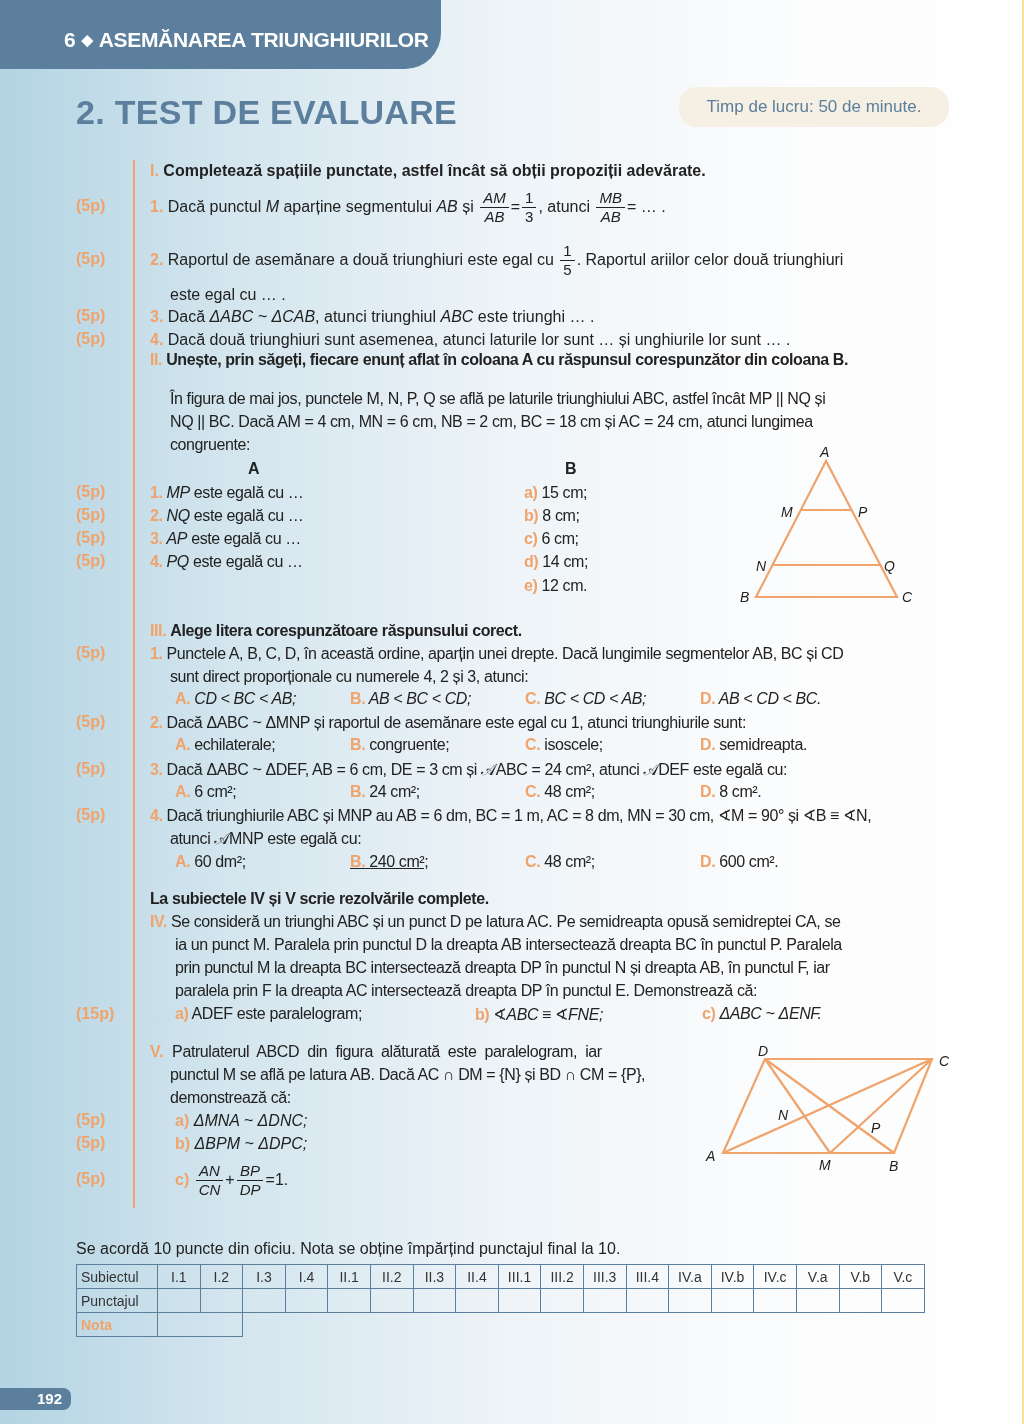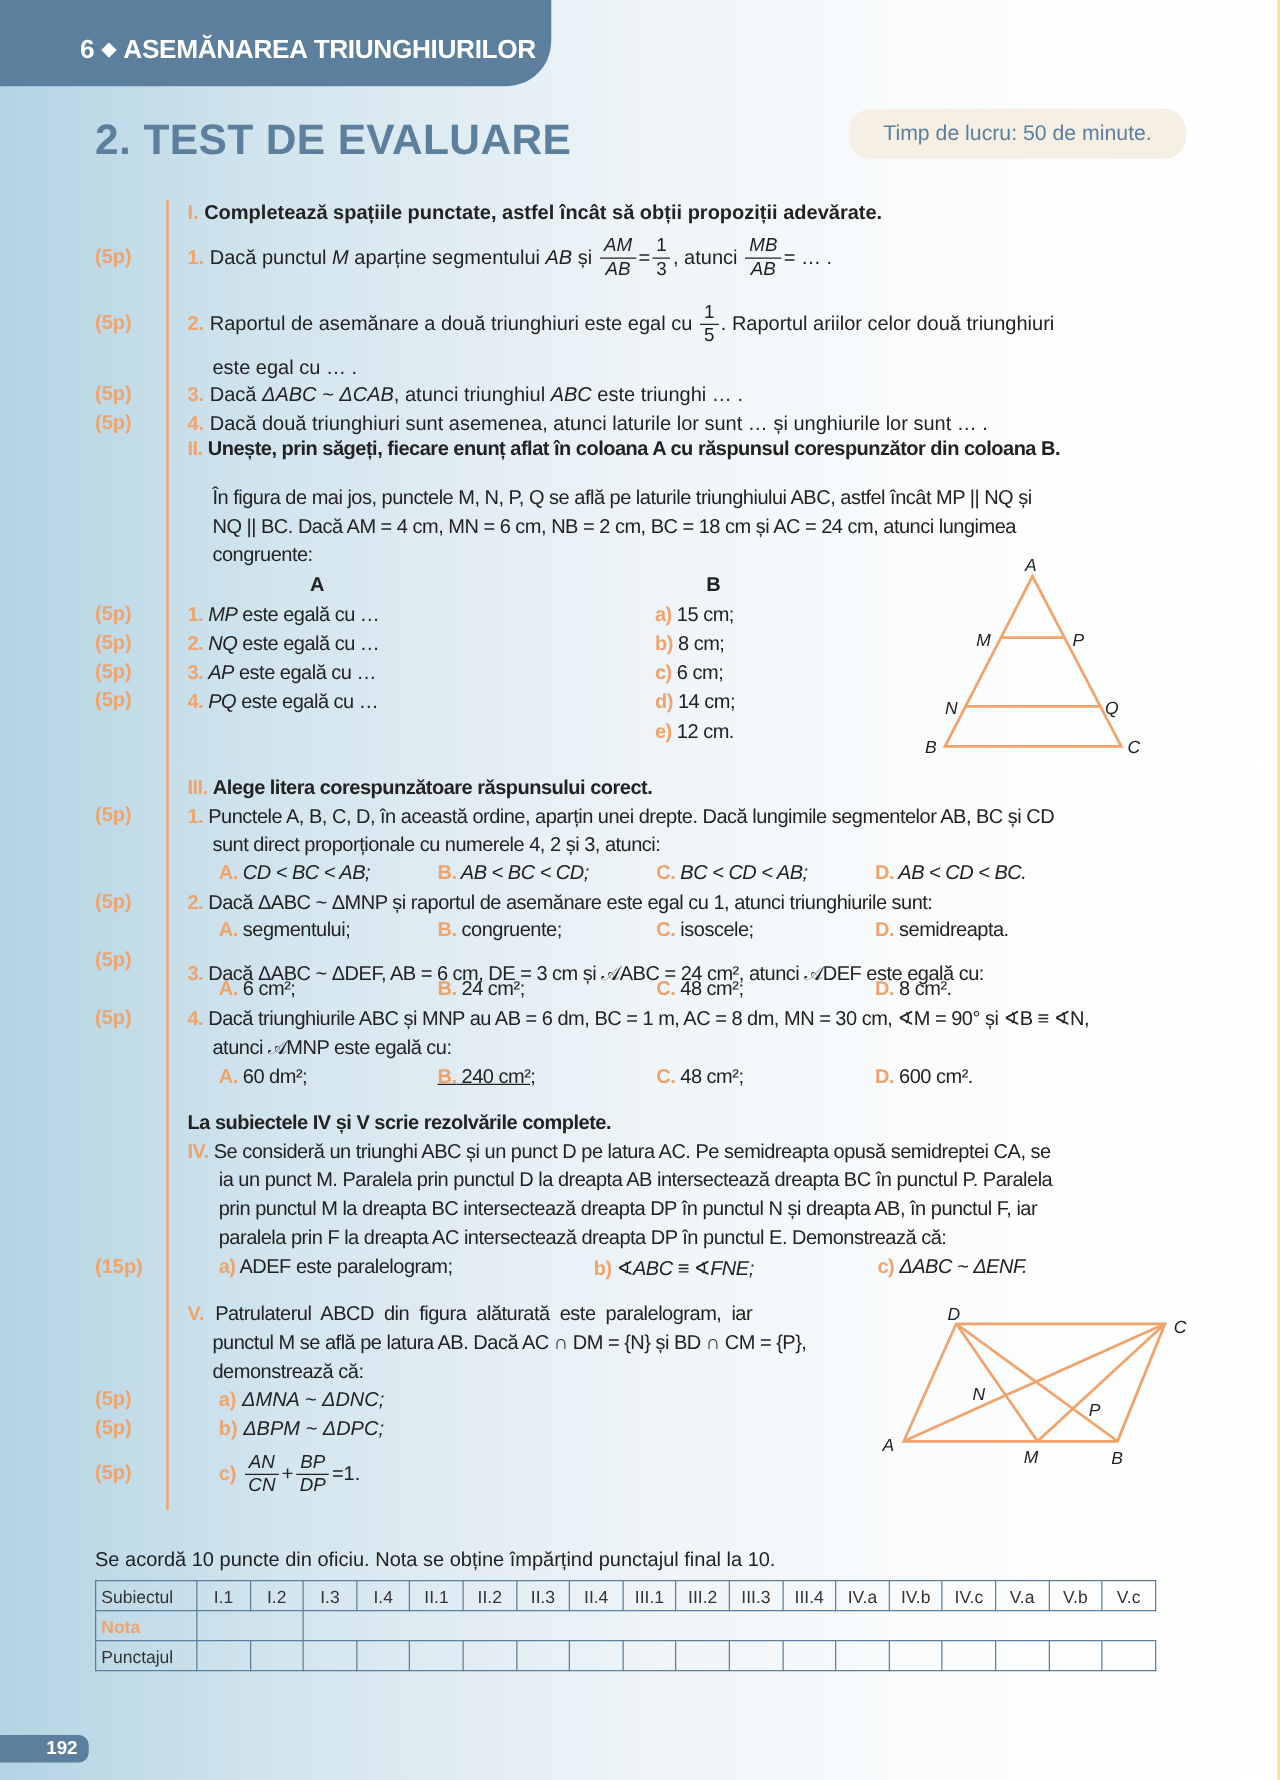--- a/index.html
+++ b/index.html
@@ -162,27 +162,27 @@
 <div class="pts" style="top:644px;">(5p)</div>
 <div class="row narrow" style="left:150px;top:644px;"><span class="or">1.</span> <span>Punctele A, B, C, D, în această ordine, aparțin unei drepte. Dacă lungimile segmentelor AB, BC și CD</span></div>
 <div class="row narrow" style="left:170px;top:667px;">sunt direct proporționale cu numerele 4, 2 și 3, atunci:</div>
 <div class="opt narrow" style="left:175px;top:690px;"><span class="or">A.</span><i> CD &lt; BC &lt; AB;</i></div>
 <div class="opt narrow" style="left:350px;top:690px;"><span class="or">B.</span><i> AB &lt; BC &lt; CD;</i></div>
 <div class="opt narrow" style="left:525px;top:690px;"><span class="or">C.</span><i> BC &lt; CD &lt; AB;</i></div>
 <div class="opt narrow" style="left:700px;top:690px;"><span class="or">D.</span><i> AB &lt; CD &lt; BC.</i></div>
 
 <div class="pts" style="top:713px;">(5p)</div>
 <div class="row narrow" style="left:150px;top:713px;"><span class="or">2.</span> <span>Dacă ΔABC ~ ΔMNP și raportul de asemănare este egal cu 1, atunci triunghiurile sunt:</span></div>
-<div class="opt narrow" style="left:175px;top:736px;"><span class="or">A.</span><span> segmentului;</span></div>
+<div class="opt narrow" style="left:175px;top:736px;"><span class="or">A.</span><span> echilaterale;</span></div>
 <div class="opt narrow" style="left:350px;top:736px;"><span class="or">B.</span><span> congruente;</span></div>
 <div class="opt narrow" style="left:525px;top:736px;"><span class="or">C.</span><span> isoscele;</span></div>
 <div class="opt narrow" style="left:700px;top:736px;"><span class="or">D.</span><span> semidreapta.</span></div>
 
 <div class="pts" style="top:760px;">(5p)</div>
-<div class="row narrow" style="left:150px;top:760px;margin-top:10px;"><span class="or">3.</span> <span>Dacă ΔABC ~ ΔDEF, AB = 6 cm, DE = 3 cm și 𝒜ABC = 24 cm², atunci 𝒜DEF este egală cu:</span></div>
+<div class="row narrow" style="left:150px;top:760px;"><span class="or">3.</span> <span>Dacă ΔABC ~ ΔDEF, AB = 6 cm, DE = 3 cm și 𝒜ABC = 24 cm², atunci 𝒜DEF este egală cu:</span></div>
 <div class="opt narrow" style="left:175px;top:783px;"><span class="or">A.</span><span> 6 cm²;</span></div>
 <div class="opt narrow" style="left:350px;top:783px;"><span class="or">B.</span><span> 24 cm²;</span></div>
 <div class="opt narrow" style="left:525px;top:783px;"><span class="or">C.</span><span> 48 cm²;</span></div>
 <div class="opt narrow" style="left:700px;top:783px;"><span class="or">D.</span><span> 8 cm².</span></div>
 
 <div class="pts" style="top:806px;">(5p)</div>
 <div class="row narrow" style="left:150px;top:806px;"><span class="or">4.</span> <span>Dacă triunghiurile ABC și MNP au AB = 6 dm, BC = 1 m, AC = 8 dm, MN = 30 cm, ∢M = 90° și ∢B ≡ ∢N,</span></div>
 <div class="row narrow" style="left:170px;top:829px;">atunci 𝒜MNP este egală cu:</div>
 <div class="opt narrow" style="left:175px;top:853px;"><span class="or">A.</span><span> 60 dm²;</span></div>
 <div class="opt narrow" style="left:350px;top:853px;text-decoration:underline;"><span class="or">B.</span><span> 240 cm²;</span></div>
@@ -253,41 +253,41 @@
         <td>III.3</td>
         <td>III.4</td>
         <td>IV.a</td>
         <td>IV.b</td>
         <td>IV.c</td>
         <td>V.a</td>
         <td>V.b</td>
         <td>V.c</td>
   </tr>
   <tr>
+    <td class="lbl">Punctajul</td>
+    <td></td>
+        <td></td>
+        <td></td>
+        <td></td>
+        <td></td>
+        <td></td>
+        <td></td>
+        <td></td>
+        <td></td>
+        <td></td>
+        <td></td>
+        <td></td>
+        <td></td>
+        <td></td>
+        <td></td>
+        <td></td>
+        <td></td>
+        <td></td>
+  </tr>
+  <tr>
     <td class="lbl nota">Nota</td>
     <td colspan="2"></td>
     <td colspan="16" style="border:none;"></td>
   </tr>
-  <tr>
-    <td class="lbl">Punctajul</td>
-    <td></td>
-        <td></td>
-        <td></td>
-        <td></td>
-        <td></td>
-        <td></td>
-        <td></td>
-        <td></td>
-        <td></td>
-        <td></td>
-        <td></td>
-        <td></td>
-        <td></td>
-        <td></td>
-        <td></td>
-        <td></td>
-        <td></td>
-        <td></td>
-  </tr>
 </tbody>
   </table>
 
 <div class="page-tab">192</div>
 
 </body></html>

